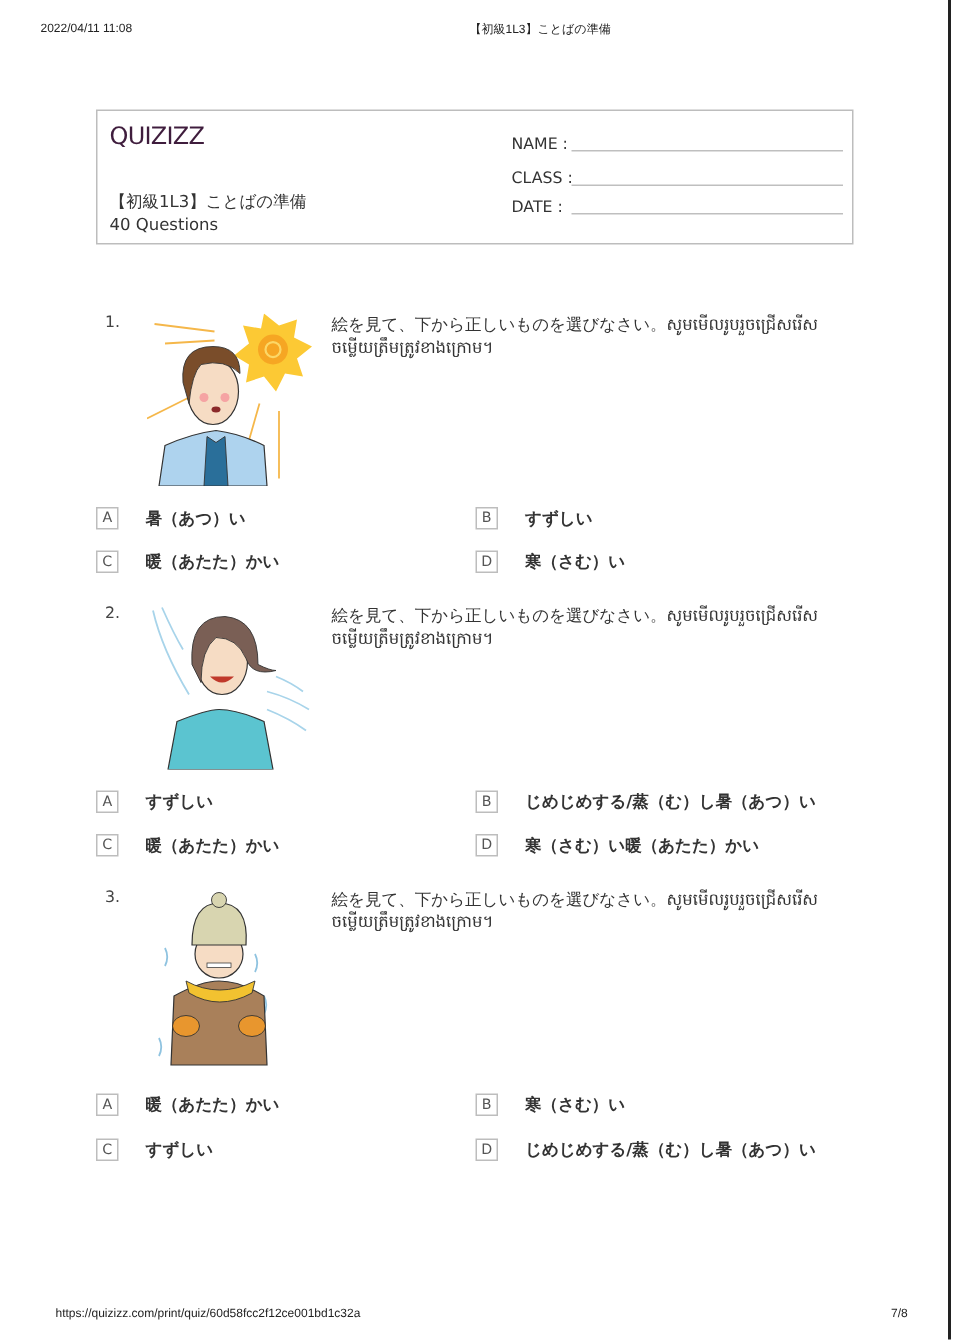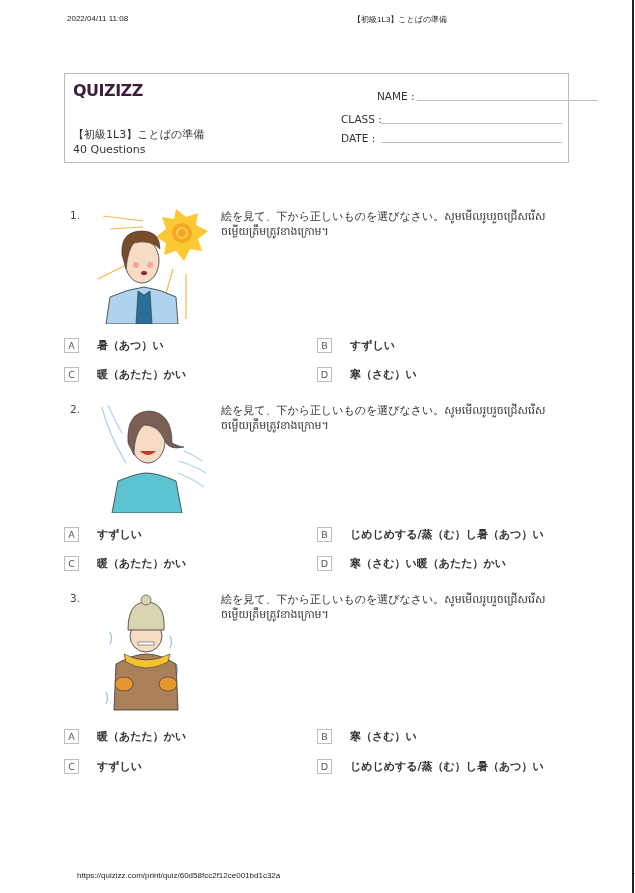--- a/index.html
+++ b/index.html
@@ -1,32 +1,32 @@
 <!DOCTYPE html>
 <html><head>
 <meta charset="utf-8">
 <style>
   html, body { margin: 0; padding: 0; background: #ffffff; }
   body { width: 635px; height: 893px; position: relative; overflow: hidden;
          font-family: "DejaVu Sans", "Liberation Sans", sans-serif; color: #333; }
   .right-edge { position: absolute; left: 632px; top: 0; width: 2px; height: 893px; background: #222; }
-  .print-header, .print-footer { position: absolute; font-family: "Liberation Sans", sans-serif; font-size: 8px; color: #222; margin-left: 40px; }
+  .print-header, .print-footer { position: absolute; font-family: "Liberation Sans", sans-serif; font-size: 8px; color: #222; }
   .ph-date { left: 27px; top: 14px; }
   .ph-title { left: 313px; top: 14px; }
   .pf-url { left: 37px; top: 871px; }
   .pf-page { left: 594px; top: 871px; }
 
   .header-box { position: absolute; left: 64px; top: 73px; width: 505px; height: 90px; border: 1px solid #bdbdbd; box-sizing: border-box; }
-  .logo { position: absolute; left: 8px; top: 7px; font-family: "DejaVu Sans", sans-serif; font-weight: bold; font-size: 16px; color: #3f1d3d; letter-spacing: -0.5px; }
+  .logo { position: absolute; left: 8px; top: 7px; font-family: "DejaVu Sans", sans-serif; font-weight: normal; font-size: 16px; color: #3f1d3d; letter-spacing: -0.5px; }
   .quiz-title { position: absolute; left: 8px; top: 53px; font-size: 11px; color: #333; }
   .quiz-count { position: absolute; left: 8px; top: 69px; font-size: 11px; color: #333; }
   .field { position: absolute; left: 276px; font-size: 10.5px; color: #333; display: flex; align-items: flex-end; }
   .field .lbl { width: 40px; white-space: nowrap; }
   .field .line { position: absolute; left: 40px; width: 181px; border-bottom: 1px solid #bfbfbf; bottom: 1px; height: 1px; }
-  .f-name { top: 16px; margin-left: 36px; } .f-class { top: 39px; } .f-date { top: 58px; }
+  .f-name { top: 16px; } .f-class { top: 39px; } .f-date { top: 58px; }
 
   .q { position: absolute; left: 0; width: 635px; }
   .q-num { position: absolute; left: 70px; top: 0; font-size: 10.5px; color: #444; }
   .q-img { position: absolute; left: 98px; top: 0; width: 110px; height: 115px; }
   .q-text { position: absolute; left: 221px; top: 0; width: 345px; font-size: 11px; line-height: 15px; color: #333; }
   .opt { position: absolute; display: flex; align-items: center; }
   .opt .box { width: 15px; height: 15px; border: 1px solid #bdbdbd; box-sizing: border-box; font-size: 9.5px; color: #555; display: flex; align-items: center; justify-content: center; background: #fff; }
   .opt .txt { position: absolute; left: 33px; font-size: 11px; color: #333; white-space: nowrap; font-weight: bold; }
   .col-a { left: 64px; } .col-b { left: 317px; }
 </style>

